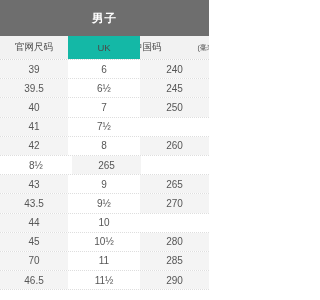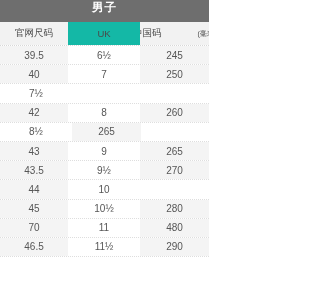--- a/index.html
+++ b/index.html
@@ -19,25 +19,25 @@
     width: 209px;
     height: 300px;
     box-sizing: border-box;
     display: flex;
     flex-direction: column;
     background: #ffffff;
   }
 
   
   .title-bar {
-    height: 22px;
+    height: 36px;
     background: #6e6e6e;
     color: #ffffff;
     display: flex;
-    align-items: flex-start;
+    align-items: center;
     justify-content: center;
     font-size: 11.5px;
     font-weight: bold;
     letter-spacing: 1px;
     flex: 0 0 auto;
   }
 
   
   .row {
     display: flex;
@@ -112,30 +112,36 @@
       <span>UK</span>
     </div>
     <div class="cell col-2">
       <span>中国码</span>
         <span class="unit-suffix">(毫米)</span>
     </div>
   </div>
 
   <div class="data-body" id="data-body">
       <div class="row data-row">
+        <div class="cell col-0">39</div>
+        <div class="cell col-1">6</div>
+        <div class="cell col-2">240</div>
+      </div>
+      <div class="row data-row">
         <div class="cell col-0">39.5</div>
         <div class="cell col-1">6½</div>
         <div class="cell col-2">245</div>
       </div>
       <div class="row data-row">
         <div class="cell col-0">40</div>
         <div class="cell col-1">7</div>
         <div class="cell col-2">250</div>
       </div>
       <div class="row data-row">
+        <div class="cell col-0">41</div>
         <div class="cell col-1">7½</div>
       </div>
       <div class="row data-row">
         <div class="cell col-0">42</div>
         <div class="cell col-1">8</div>
         <div class="cell col-2">260</div>
       </div>
       <div class="row data-row">
         <div class="cell col-1">8½</div>
         <div class="cell col-2">265</div>
@@ -155,21 +161,21 @@
         <div class="cell col-1">10</div>
       </div>
       <div class="row data-row">
         <div class="cell col-0">45</div>
         <div class="cell col-1">10½</div>
         <div class="cell col-2">280</div>
       </div>
       <div class="row data-row">
         <div class="cell col-0">70</div>
         <div class="cell col-1">11</div>
-        <div class="cell col-2">480</div>
+        <div class="cell col-2">285</div>
       </div>
       <div class="row data-row">
         <div class="cell col-0">46.5</div>
         <div class="cell col-1">11½</div>
         <div class="cell col-2">290</div>
       </div>
     </div>
 
 </div>
 

